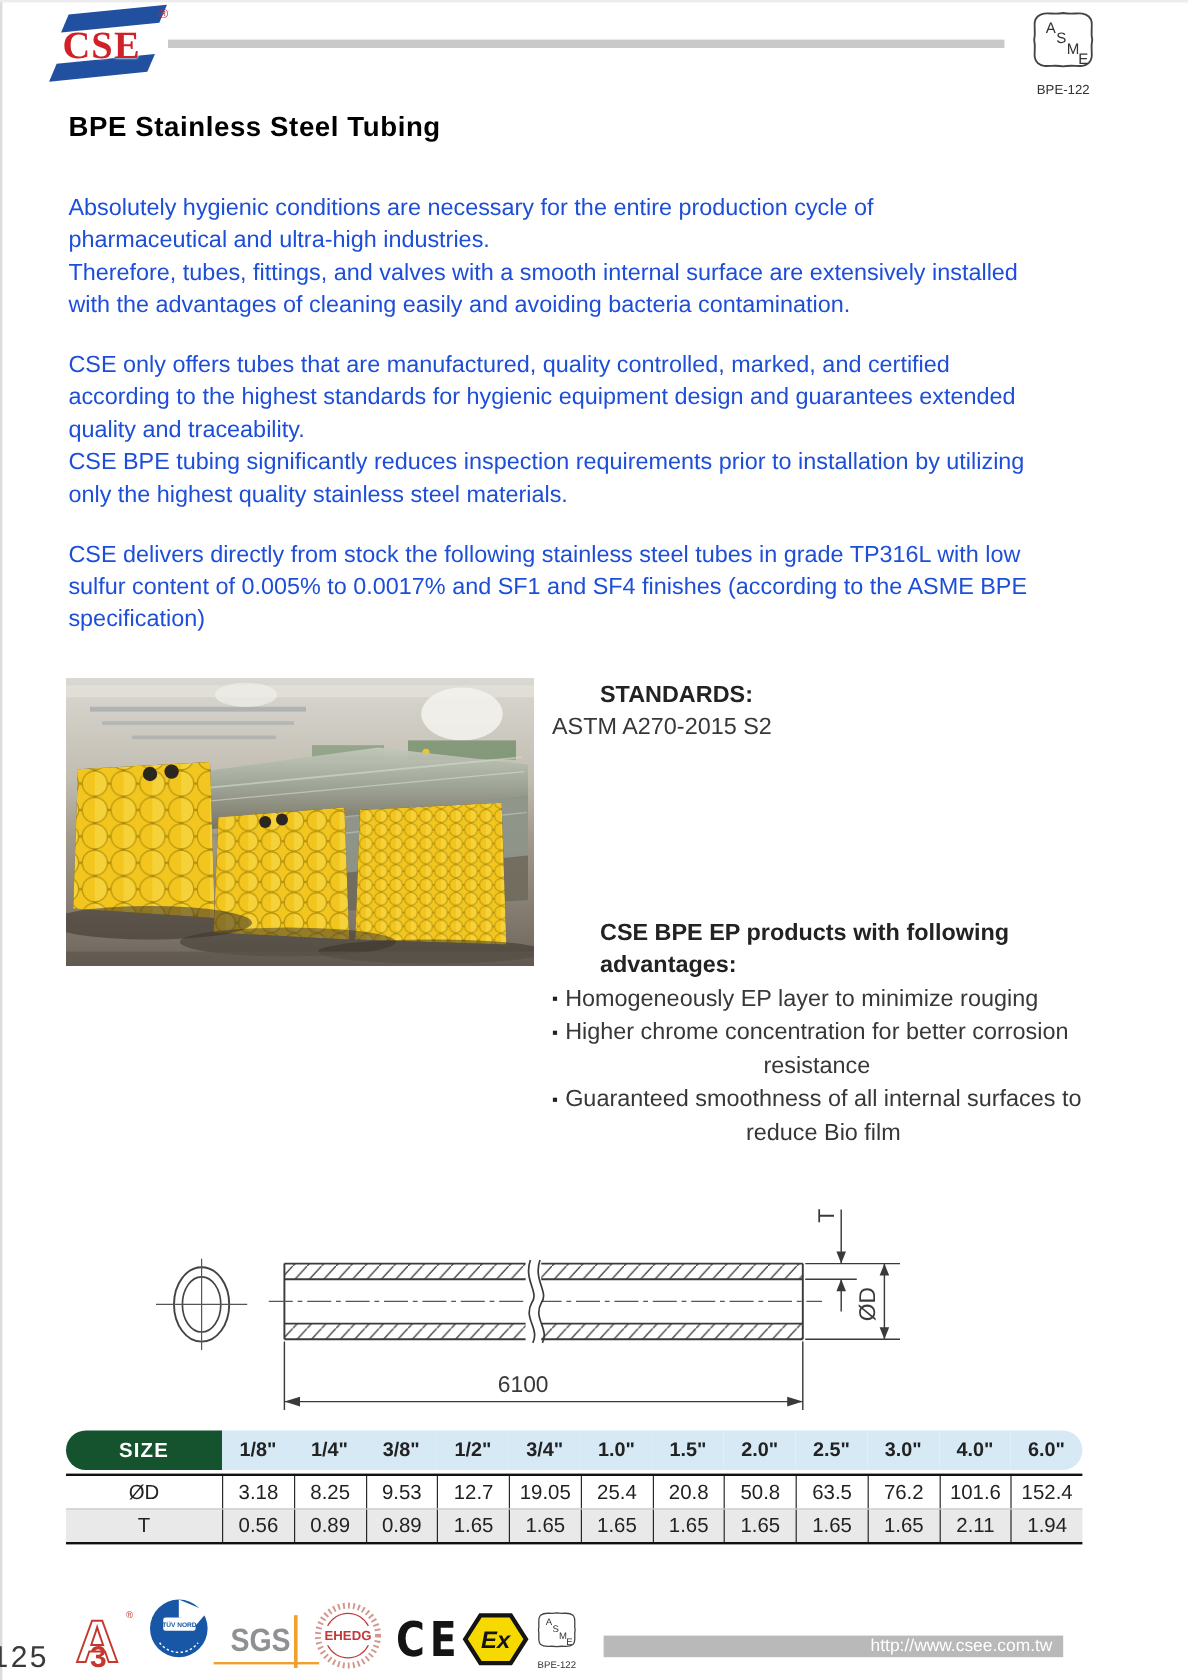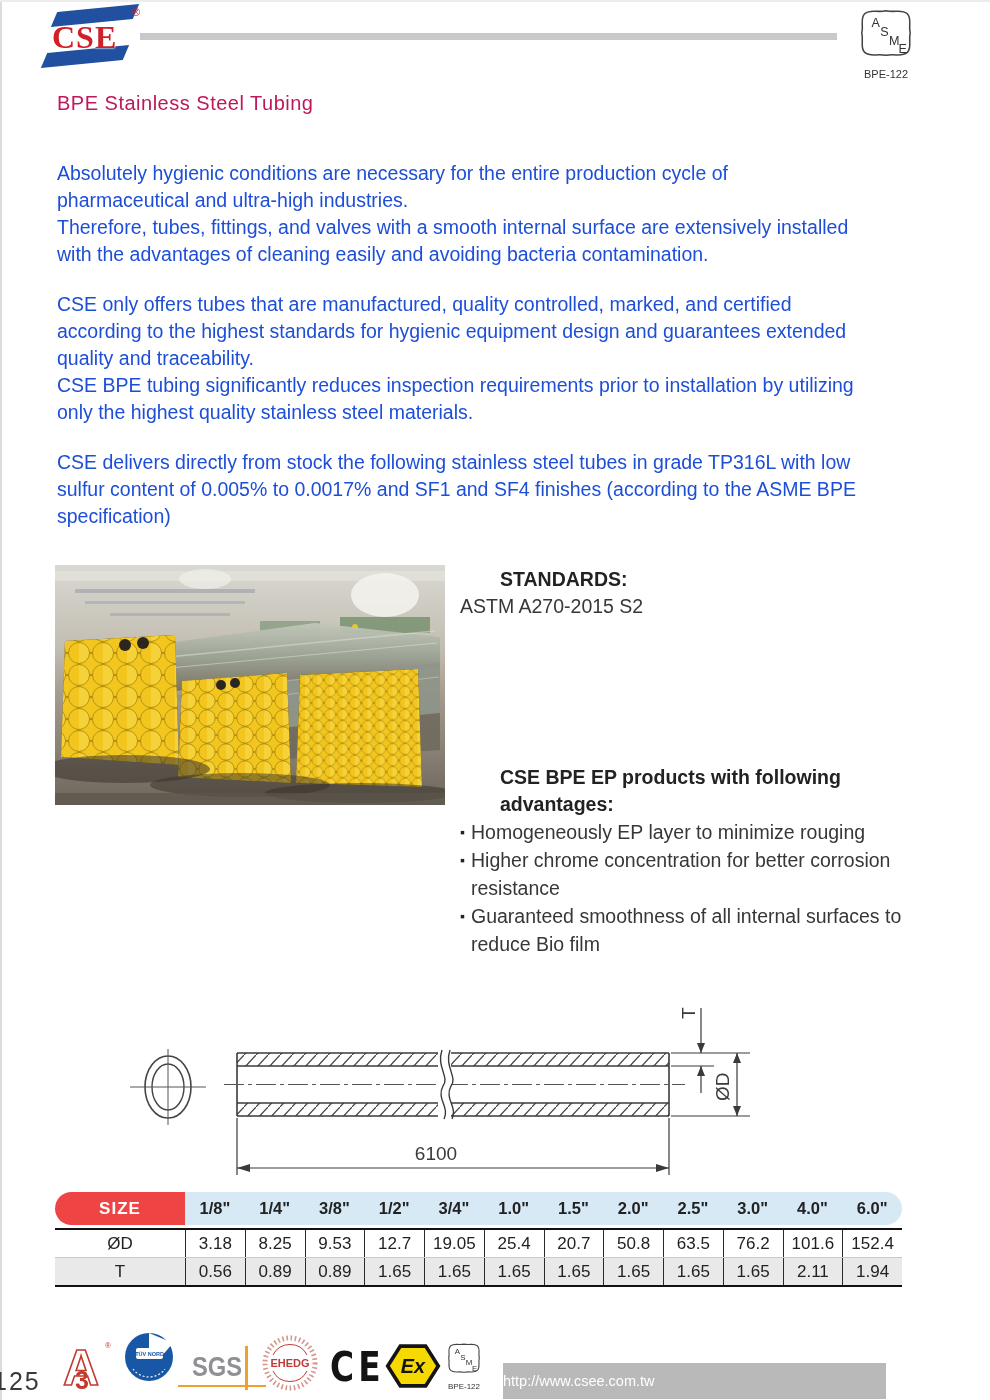--- a/index.html
+++ b/index.html
@@ -15,45 +15,45 @@
   .cse-bar-top{position:absolute;left:12px;top:2px;width:78px;height:15px;background:#20509f;transform:skewX(-28deg) rotate(-6deg);}
   .cse-bar-bottom{position:absolute;left:2px;top:43px;width:78px;height:15px;background:#20509f;transform:skewX(-28deg) rotate(-6deg);}
   .cse-text{position:absolute;left:8px;top:13px;font-family:"Liberation Serif",serif;font-weight:bold;font-size:32px;color:#d02028;letter-spacing:1px;text-shadow:0 0 2px #fff,0 0 2px #fff;}
   .cse-reg{position:absolute;left:88px;top:0;font-size:11px;color:#d02028;}
   .header-rule{position:absolute;left:140px;top:33px;width:697px;height:7px;background:#c9c9c9;}
   .asme-header{position:absolute;left:851px;top:6px;width:70px;text-align:center;}
   .asme-code{font-size:11px;color:#333;margin-top:-2px;}
   .stamp-letter{font-size:13px;fill:#333;}
 
   
-  .page-title{position:absolute;left:57px;top:92px;font-size:20px;font-weight:normal;color:#be185d;letter-spacing:.5px;}
+  .page-title{position:absolute;left:57px;top:92px;font-size:23px;font-weight:bold;color:#000000;letter-spacing:.5px;}
   .intro{position:absolute;left:57px;top:160px;width:912px;font-size:19.5px;line-height:27px;color:#1d4ed8;}
   .intro p{margin:0 0 23px 0;white-space:pre-line;}
 
   
   .photo{position:absolute;left:55px;top:565px;width:390px;height:240px;}
 
   
   .col-block{position:absolute;left:460px;width:490px;font-size:19.5px;line-height:27px;color:#373737;}
   .blk-standards{top:566px;}
   .blk-surface{top:650px;}
   .blk-adv{top:764px;}
   .blk-h{font-weight:bold;color:#222;margin-left:40px;}
   .bullet-row{display:flex;align-items:flex-start;}
   .bullet-marker{font-size:14px;line-height:28px;margin-right:6px;color:#222;}
-  .bullet-text{white-space:pre-line;line-height:28px;}
+  .bullet-text{white-space:pre-line;line-height:28px;text-align:center;}
 
   
   .drawing{position:absolute;left:100px;top:1003px;}
   .dim-text{font-size:19px;fill:#3a3a3a;font-family:"Liberation Sans",sans-serif;}
 
   
   .size-table{position:absolute;left:55px;top:1192px;width:847px;}
   .st-header{display:grid;grid-template-columns:130px repeat(12,1fr);height:33px;align-items:stretch;}
-  .st-size-cell{background:#ef4444;color:#fff;font-weight:bold;font-size:17px;border-radius:17px 0 0 17px;display:flex;align-items:center;justify-content:center;letter-spacing:1px;}
+  .st-size-cell{background:#14532d;color:#fff;font-weight:bold;font-size:17px;border-radius:17px 0 0 17px;display:flex;align-items:center;justify-content:center;letter-spacing:1px;}
   .st-head-cell{background:#d6e9f5;color:#222;font-weight:bold;font-size:16.5px;display:flex;align-items:center;justify-content:center;}
   .st-head-cell:last-child{border-radius:0 17px 17px 0;}
   .st-body{margin-top:3px;border-top:2.5px solid #111;border-bottom:2.5px solid #111;}
   .st-row{display:grid;grid-template-columns:130px repeat(12,1fr);height:27px;}
   .st-row + .st-row{border-top:1px solid #c9c9c9;}
   .st-row.alt{background:#e9e9e9;}
   .st-cell{display:flex;align-items:center;justify-content:center;font-size:17px;color:#222;}
   .st-cell.val{border-left:1.5px solid #2a2a2a;}
 
   
@@ -63,21 +63,21 @@
   .tuv-code{font-size:9px;color:#9c2f2f;margin-top:16px;white-space:nowrap;text-align:right;}
   .sgs-logo{position:absolute;left:192px;top:1352px;width:60px;height:36px;}
   .sgs-text{font-weight:bold;font-size:27px;color:#8f9093;transform:scaleX(.88);transform-origin:left;letter-spacing:0px;}
   .sgs-underline{position:absolute;left:-14px;bottom:1px;width:88px;height:2.5px;background:#f0a02c;}
   .sgs-vline{position:absolute;left:53px;top:-6px;width:2.5px;height:44px;background:#f0a02c;}
   .ehedg-logo{position:absolute;left:261px;top:1333px;}
   .ce-logo{position:absolute;left:330px;top:1344px;font-weight:bold;font-size:40px;color:#141414;letter-spacing:5px;transform:scaleX(.82);transform-origin:left;font-family:"DejaVu Sans",sans-serif;}
   .ex-logo{position:absolute;left:385px;top:1343px;}
   .asme-footer{position:absolute;left:441px;top:1340px;width:46px;text-align:center;}
   .asme-footer .asme-code{font-size:8px;}
-  .url-bar{position:absolute;left:503px;top:1363px;width:383px;height:36px;background:#b9b9b9;display:flex;align-items:center;justify-content:flex-start;padding-right:21px;box-sizing:border-box;}
+  .url-bar{position:absolute;left:503px;top:1363px;width:383px;height:18px;background:#b9b9b9;display:flex;align-items:center;justify-content:flex-end;padding-right:9px;box-sizing:border-box;}
   .url-text{color:#fff;font-size:14.5px;}
 </style>
 </head>
 <body>
 
 <div class="page">
 
   <div class="cse-logo">
     <div class="cse-bar-top"></div>
     <div class="cse-bar-bottom"></div>
@@ -289,21 +289,21 @@
     </div>
     <div class="st-body">
       <div class="st-row">
         <div class="st-cell">ØD</div>
         <div class="st-cell val">3.18</div>
         <div class="st-cell val">8.25</div>
         <div class="st-cell val">9.53</div>
         <div class="st-cell val">12.7</div>
         <div class="st-cell val">19.05</div>
         <div class="st-cell val">25.4</div>
-        <div class="st-cell val">20.7</div>
+        <div class="st-cell val">20.8</div>
         <div class="st-cell val">50.8</div>
         <div class="st-cell val">63.5</div>
         <div class="st-cell val">76.2</div>
         <div class="st-cell val">101.6</div>
         <div class="st-cell val">152.4</div>
       </div>
       <div class="st-row alt">
         <div class="st-cell">T</div>
         <div class="st-cell val">0.56</div>
         <div class="st-cell val">0.89</div>

